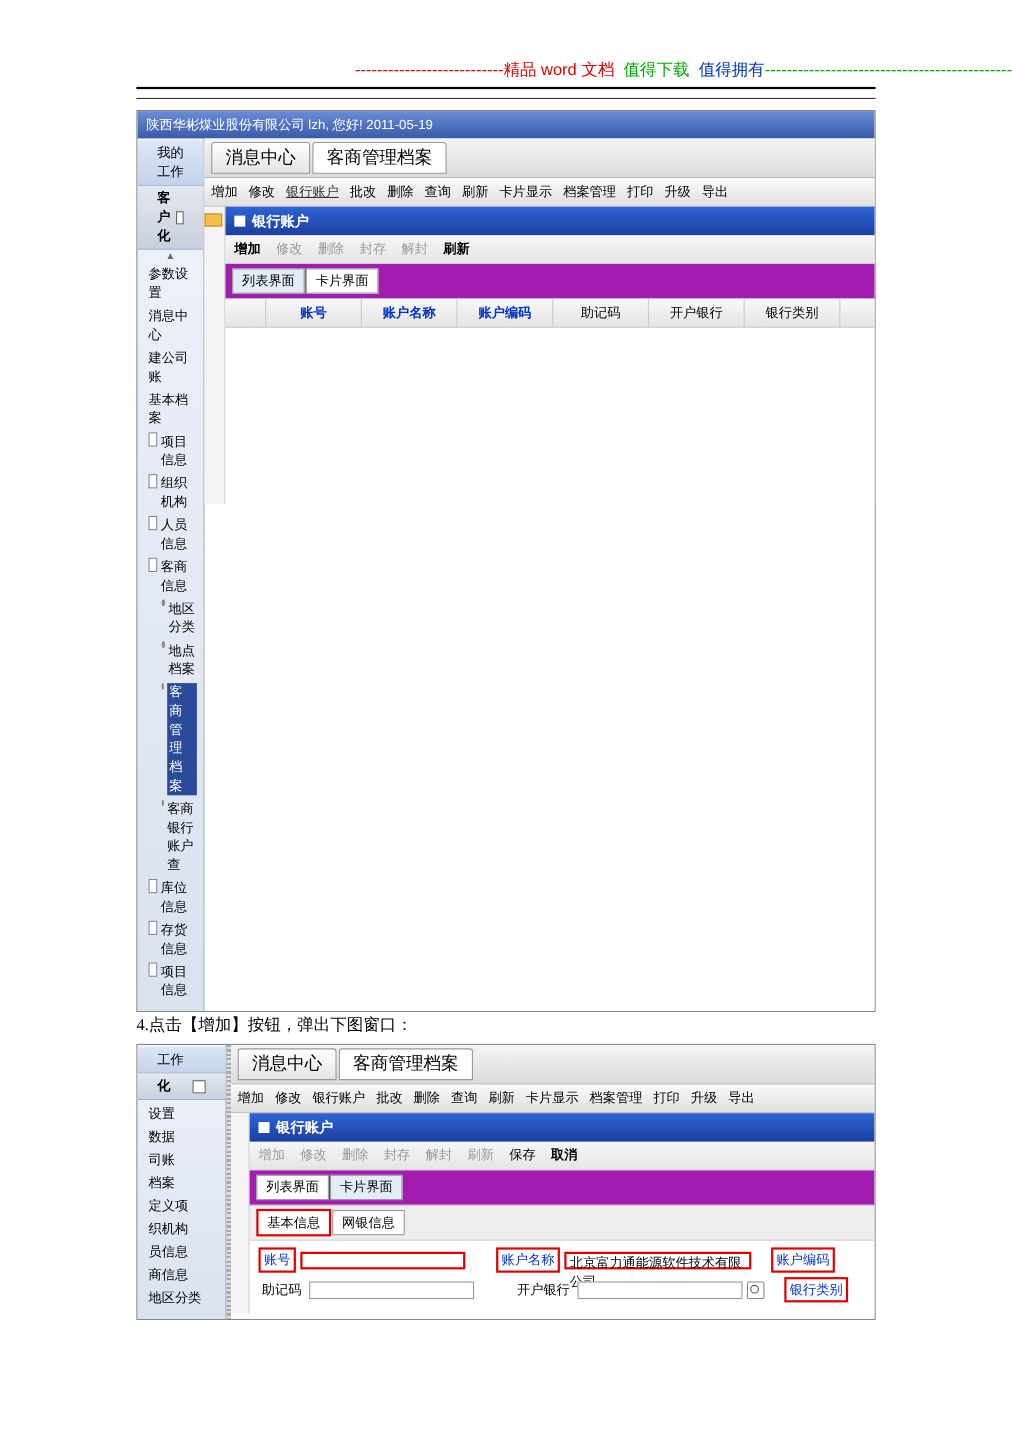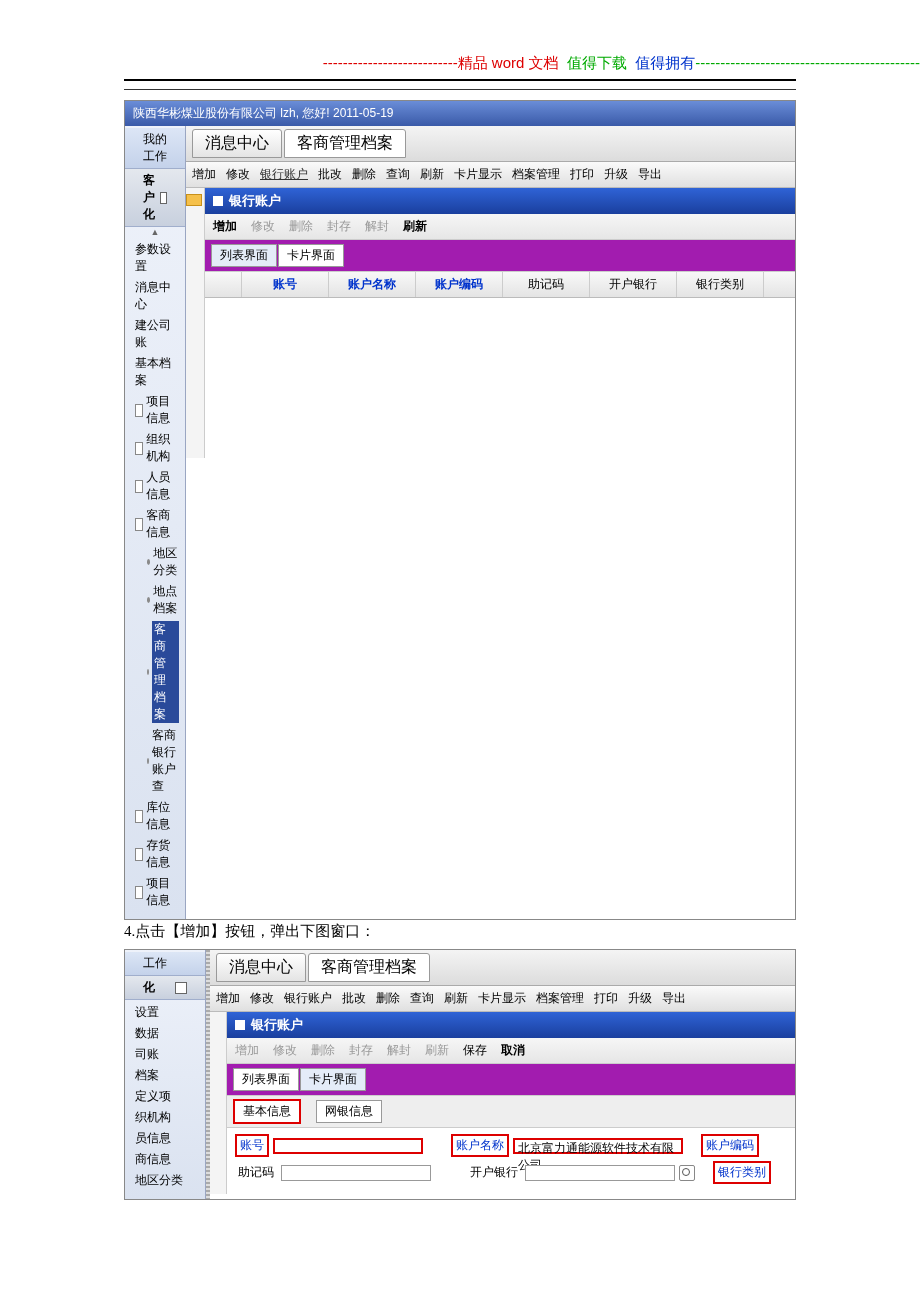--- a/index.html
+++ b/index.html
@@ -14,42 +14,42 @@
 .titlebar{background:linear-gradient(#6a8dd8,#3a5aa8);color:#fff;padding:4px 8px;font-size:12px}
 .tabs-row{background:linear-gradient(#f4f4f4,#dcdcdc);border-bottom:1px solid #aaa;padding:3px 6px;display:flex}
 .tab{display:inline-block;padding:3px 12px;border:1px solid #999;background:linear-gradient(#fff,#e4e4e4);margin-right:2px;border-radius:3px 3px 0 0;font-size:16px}
 .tab.sel{background:#fff}
 .layout{display:flex;min-height:200px}
 .side{width:104px;background:linear-gradient(#eef2fa,#dae2f0);border-right:1px solid #9aa6c2;padding:2px 0 6px}
 .side-hd{background:linear-gradient(#dce6f6,#c4d2ea);padding:3px 18px;font-size:12px;border-bottom:1px solid #a0aecc}
 .side-hd.bold{font-weight:bold;background:linear-gradient(#e4e8ee,#c8d0de);display:flex;justify-content:space-between;align-items:center}
 .sq{display:inline-block;width:10px;height:10px;border:1px solid #666;background:#fff}
 .tree{padding:2px 4px}
-.tree-item{padding:2px 2px 2px 6px;font-size:12px;display:flex;align-items:center;gap:3px}
+.tree-item{padding:2px 2px 2px 6px;font-size:12px;display:flex;align-items:flex-start;gap:3px}
 .tree-item.sub{padding-left:18px}
 .tree-item.sel span.lbl{background:#2a4a9a;color:#fff;padding:0 2px}
 .doc-ic{display:inline-block;width:9px;height:11px;border:1px solid #888;background:#fff}
 .dot-ic{display:inline-block;width:6px;height:6px;border-radius:50%;background:#8a8a8a}
 .scroll-tri{text-align:center;color:#666;font-size:9px}
 .main{flex:1;background:#fff;position:relative}
 .toolbar{background:linear-gradient(#fafafa,#e0e0e0);border-bottom:1px solid #bbb;padding:4px 6px;display:flex;flex-wrap:wrap;gap:10px;font-size:12px}
 .tb-btn{cursor:default}
 .folder-ic{display:inline-block;width:14px;height:10px;background:#f5c04a;border:1px solid #c8901a;margin-right:4px;vertical-align:middle}
 .panel-head{background:linear-gradient(#2f63d6,#1a3f9e);color:#fff;padding:4px 8px;font-size:13px;font-weight:bold;display:flex;align-items:center;gap:6px}
 .panel-head .sqw{width:10px;height:10px;background:#fff;display:inline-block}
 .sub-toolbar{background:linear-gradient(#f6f6f6,#e6e6e6);padding:4px 8px;display:flex;gap:14px;border-bottom:1px solid #ccc;font-size:12px}
 .sub-toolbar .dis{color:#999}
 .viewtabs{padding:4px 6px;background:#a21caf;border-bottom:1px solid #ccc;font-size:12px}
 .vtab{display:inline-block;padding:2px 8px;border:1px solid #999;background:#fff;margin-right:1px}
 .vtab.sel{background:#e4ecf8}
 .grid-head{display:flex;background:linear-gradient(#f8f8f8,#e4e4e4);border-bottom:1px solid #bbb;font-size:12px}
 .gh{padding:4px 8px;border-right:1px solid #ccc;text-align:center}
 .gh.blue{color:#03c;font-weight:bold}
 .inner-tabs{padding:3px 6px;background:#eee;border-bottom:1px solid #ccc;font-size:12px}
-.itab{display:inline-block;padding:2px 8px;border:1px solid #999;background:#fff;margin-right:15px}
+.itab{display:inline-block;padding:2px 8px;border:1px solid #999;background:#fff;margin-right:1px}
 .itab.red{border:2px solid #d00}
 .form-area{padding:6px 8px;background:#fff;font-size:12px}
 .frow{display:flex;align-items:center;gap:4px;margin-bottom:4px}
 .flab{white-space:nowrap;padding:1px 3px}
 .flab.redbox{border:2px solid #d00;color:#03c}
 .finput{height:16px;border:1px solid #999;background:#fff;padding:0 3px;box-sizing:border-box}
 .finput.redbox{border:2px solid #d00}
 .mag{display:inline-block;width:14px;height:14px;border:1px solid #888;border-radius:2px;position:relative}
 .mag:after{content:"";position:absolute;width:6px;height:6px;border:1px solid #555;border-radius:50%;left:2px;top:2px}
 .body-text{margin:2px 124px 8px;font-size:15px;font-family:"SimSun"}

